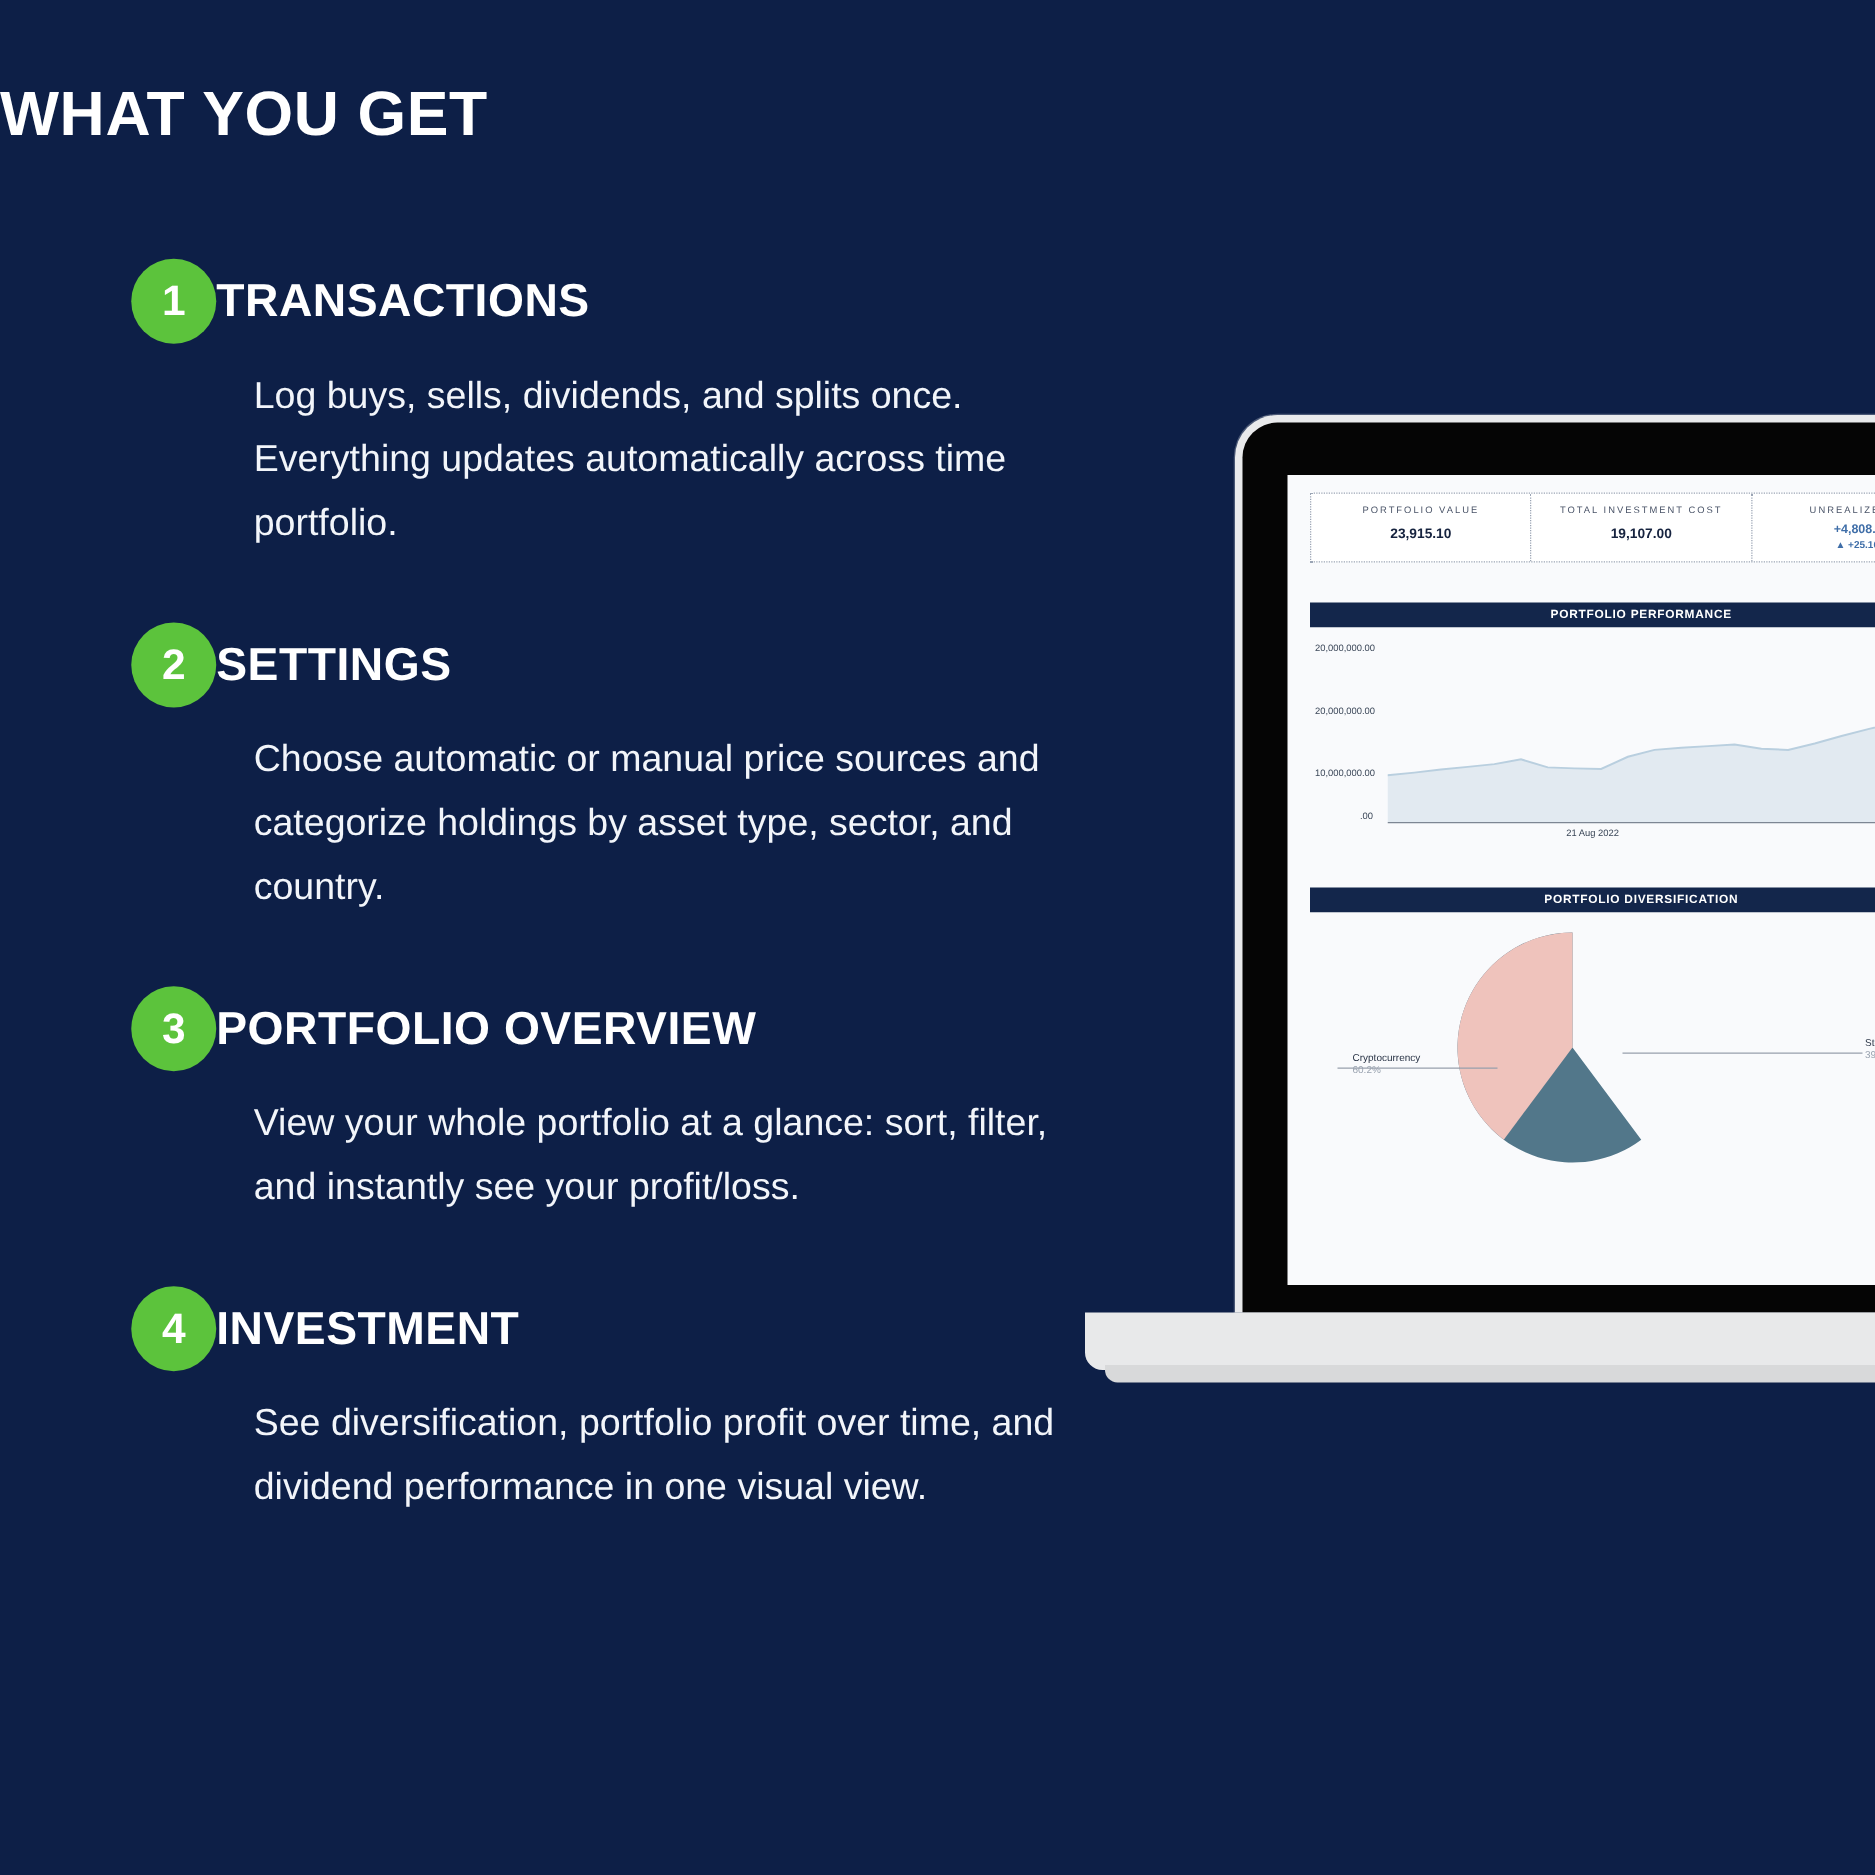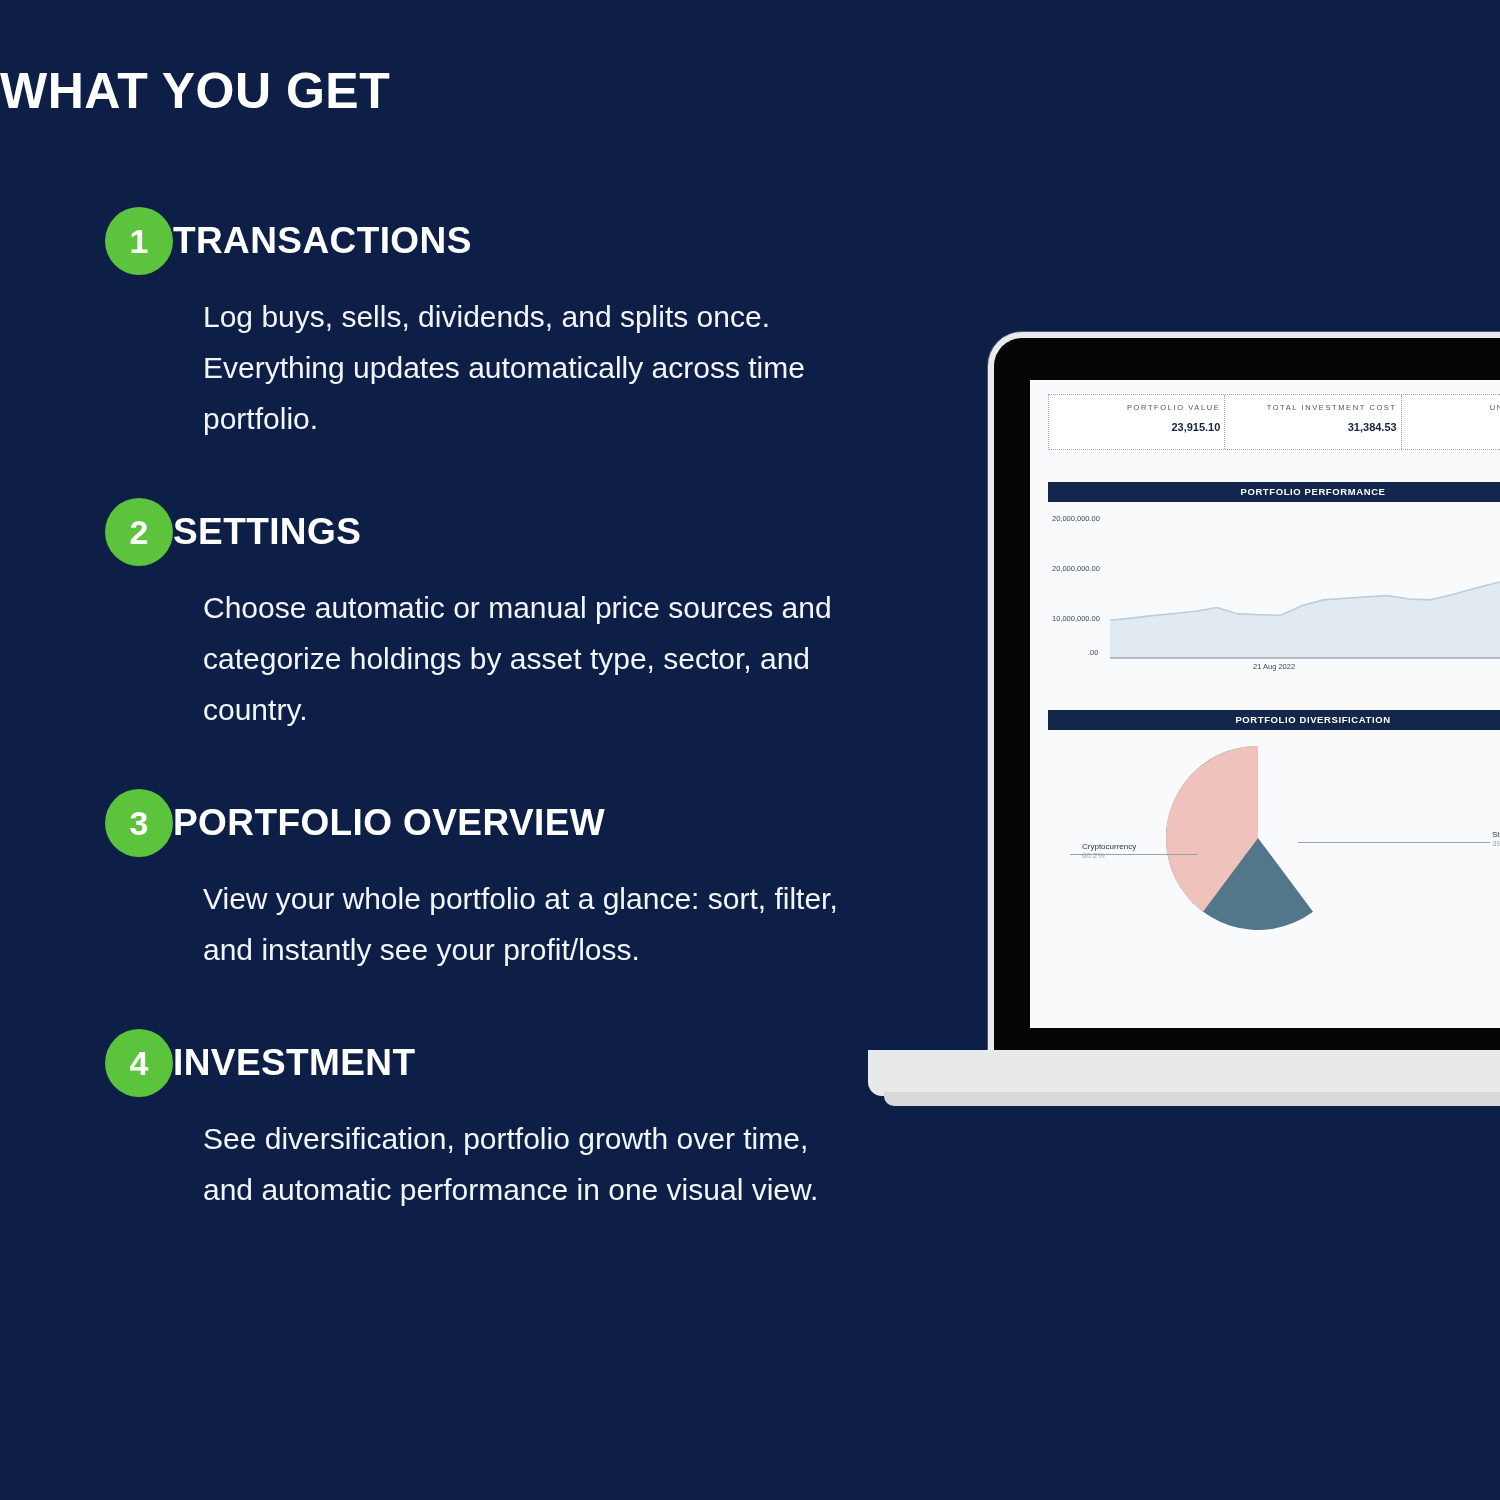--- a/index.html
+++ b/index.html
@@ -120,21 +120,21 @@
     display:flex;
     border:1px dotted #9aa4b4;
     width:530px;
     height:56px;
     background:#ffffff;
   }
   .kpi-cell {
     flex:1 1 0;
     border-right:1px dotted #9aa4b4;
     padding:8px 4px 0 4px;
-    text-align:right;
+    text-align:center;
   }
   .kpi-cell:last-child { border-right:none; }
   .kpi-label {
     font-size:7.5px;
     letter-spacing:1.6px;
     color:#4a5468;
     font-weight:500;
     white-space:nowrap;
   }
   .kpi-value {
@@ -237,40 +237,40 @@
       <div class="feature-title">PORTFOLIO OVERVIEW</div>
     </div>
     <div class="feature-desc">View your whole portfolio at a glance: sort, filter, and instantly see your profit/loss.</div>
   </div>
 
   <div class="feature-item">
     <div class="feature-head">
       <div class="badge">4</div>
       <div class="feature-title">INVESTMENT</div>
     </div>
-    <div class="feature-desc">See diversification, portfolio growth over time, and automatic performance in one visual view.</div>
+    <div class="feature-desc">See diversification, portfolio profit over time, and dividend performance in one visual view.</div>
   </div>
 
 </div>
 
 <div id="laptop">
   <div id="laptop-rim"></div>
   <div id="laptop-bezel"></div>
 
   <div id="laptop-screen">
     <div class="screen-inner">
 
       <div id="kpi-strip">
         <div class="kpi-cell">
           <div class="kpi-label">PORTFOLIO VALUE</div>
           <div class="kpi-value">23,915.10</div>
         </div>
         <div class="kpi-cell">
           <div class="kpi-label">TOTAL INVESTMENT COST</div>
-          <div class="kpi-value">31,384.53</div>
+          <div class="kpi-value">19,107.00</div>
         </div>
         <div class="kpi-cell">
           <div class="kpi-label">UNREALIZED P/L</div>
           <div class="kpi-value accent">+4,808.10</div>
           <div class="kpi-sub">▲ +25.16%</div>
         </div>
       </div>
 
       <div id="perf-block">
         <div class="sec-bar">PORTFOLIO PERFORMANCE</div>

